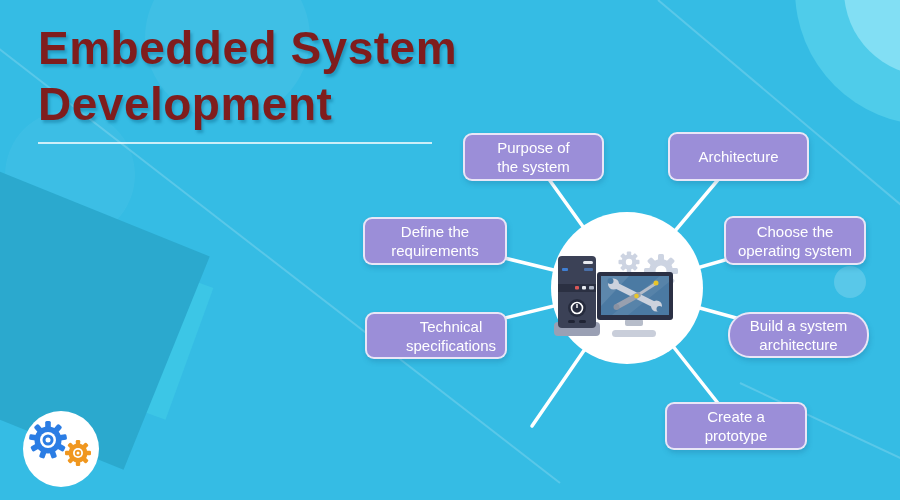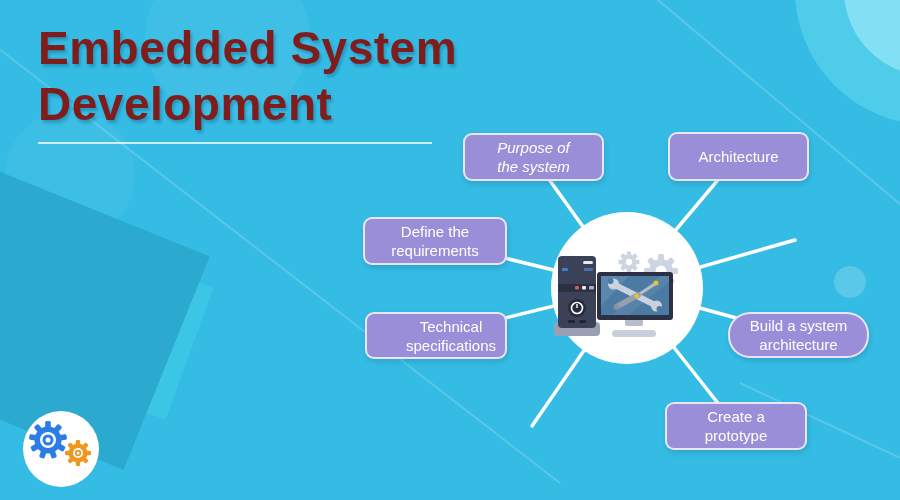--- a/index.html
+++ b/index.html
@@ -85,21 +85,21 @@
     border: 2px solid rgba(255,255,255,0.78);
     border-radius: 9px;
     color: #ffffff;
     font-size: 15px; line-height: 19px;
     display: flex; align-items: center; justify-content: center;
     text-align: center;
     white-space: pre-line;
     box-shadow: 1px 3px 5px rgba(25, 95, 140, 0.25);
     padding: 3px 6px;
   }
-  .n1 { left: 463px; top: 133px; width: 141px; height: 48px; font-style: italic; }
+  .n1 { left: 463px; top: 133px; width: 141px; height: 48px; }
   .n2 { left: 668px; top: 132px; width: 141px; height: 49px; }
   .n3 { left: 363px; top: 217px; width: 144px; height: 48px; }
   .n4 { left: 724px; top: 216px; width: 142px; height: 49px; }
   .n5 { left: 365px; top: 312px; width: 142px; height: 47px; padding-left: 36px; }
   .n6 { left: 728px; top: 312px; width: 141px; height: 46px; border-radius: 22px; }
   .n7 { left: 461px; top: 402px; width: 142px; height: 49px; }
   .n8 { left: 665px; top: 402px; width: 142px; height: 48px; }
 
   
   .logo {
@@ -226,20 +226,22 @@
       <span>Development</span>
     </h1>
   </div>
   <div class="title-underline"></div>
 
   <div class="node n1">Purpose of
 the system</div>
   <div class="node n2">Architecture</div>
   <div class="node n3">Define the
 requirements</div>
+  <div class="node n4">Choose the
+operating system</div>
   <div class="node n5">Technical
 specifications</div>
   <div class="node n6">Build a system
 architecture</div>
   <div class="node n8">Create a
 prototype</div>
 
   <svg class="logo" viewBox="0 0 80 80">
     <circle cx="40" cy="40" r="38" fill="#ffffff"></circle>
     <g fill="#2b7de4">

